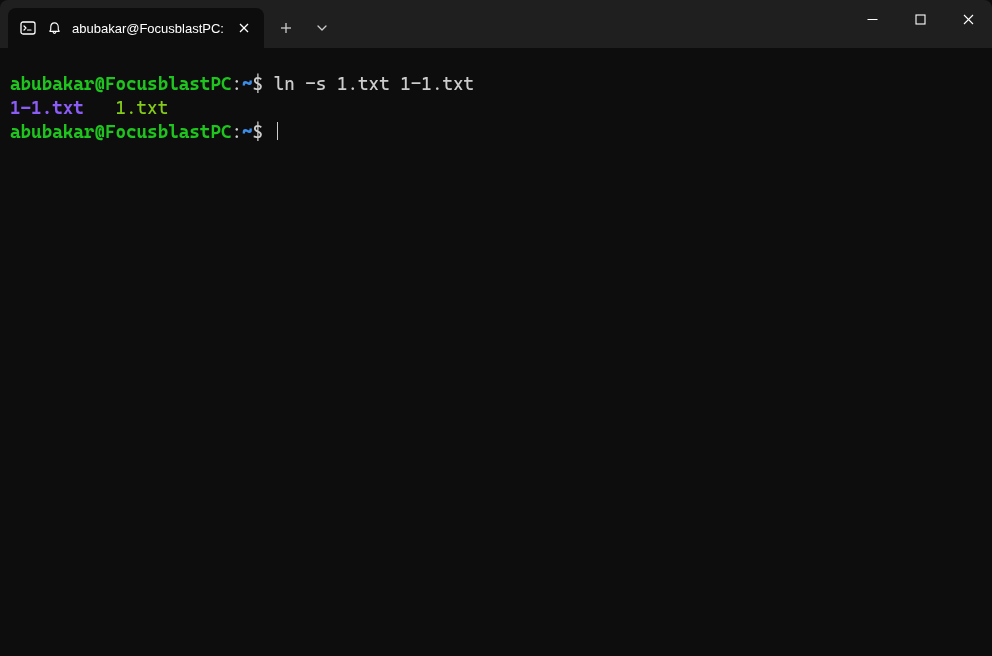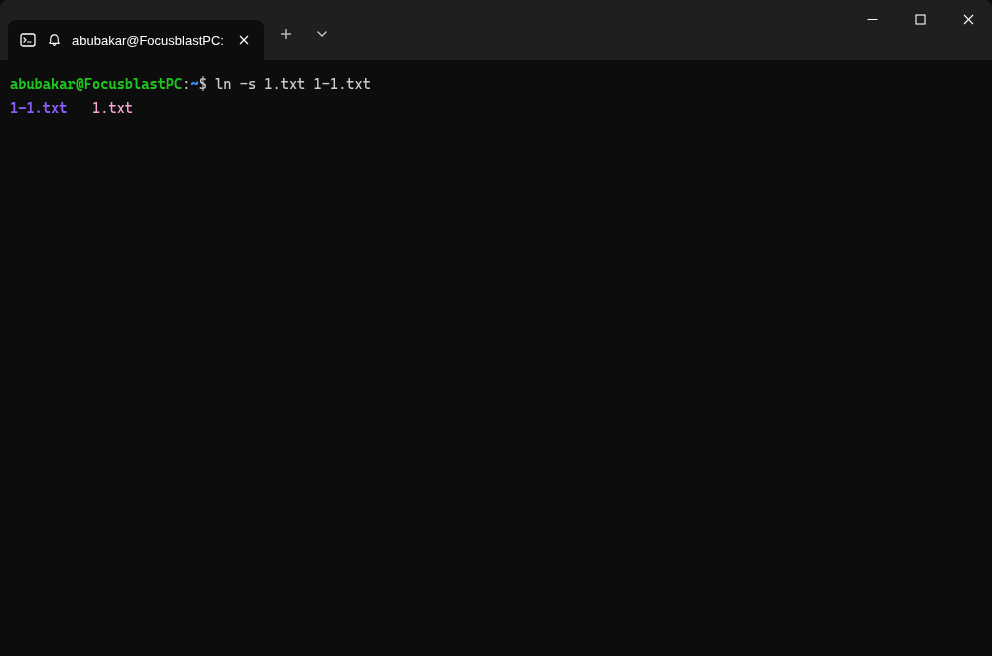--- a/index.html
+++ b/index.html
@@ -9,21 +9,21 @@
     }
     body {
       width: 992px;
       height: 656px;
       background: #0d0d0d;
       font-family: 'Cascadia Code', 'Consolas', monospace;
       overflow: hidden;
       border-radius: 8px;
     }
     .titlebar {
-      height: 60px;
+      height: 48px;
       background: #1f1f1f;
       display: flex;
       align-items: stretch;
       user-select: none;
     }
     .tab-area {
       display: flex;
       align-items: flex-end;
       padding-left: 8px;
       padding-top: 8px;
@@ -100,22 +100,22 @@
     .window-btn {
       width: 48px;
       height: 100%;
       display: flex;
       align-items: flex-start;
       padding-top: 14px;
       justify-content: center;
       color: #ffffff;
     }
     .terminal-body {
-      padding: 12px 10px;
-      font-size: 14px;
+      padding: 24px 10px;
+      font-size: 18px;
       line-height: 24px;
       font-weight: 500;
       letter-spacing: 0;
     }
     .terminal-line {
       white-space: pre;
       color: #cccccc;
     }
     .prompt-user {
       color: #1fc41f;
@@ -132,21 +132,21 @@
       color: #cccccc;
     }
     .cmd-text {
       color: #cccccc;
     }
     .ls-symlink {
       color: #8b5cf6;
       font-weight: bold;
     }
     .ls-file {
-      color: #f9a8d4;
+      color: #84cc16;
       margin-top: 24px;
     }
     .spacer-files {
       display: inline;
     }
     .cursor {
       display: inline-block;
       width: 1.5px;
       height: 18px;
       background: #cccccc;
@@ -214,13 +214,14 @@
         <line x1="1" y1="1" x2="10" y2="10" stroke="#ffffff" stroke-width="1.1"></line>
         <line x1="10" y1="1" x2="1" y2="10" stroke="#ffffff" stroke-width="1.1"></line>
       </svg>
     </div>
   </div>
 </div>
 
 <div class="terminal-body">
   <div class="terminal-line"><span class="prompt-user">abubakar@FocusblastPC</span><span class="prompt-colon">:</span><span class="prompt-path">~</span><span class="prompt-dollar">$</span> <span class="cmd-text">ln -s 1.txt 1-1.txt</span></div>
   <div class="terminal-line"><span class="ls-symlink">1-1.txt</span><span class="spacer-files">   </span><span class="ls-file">1.txt</span></div>
+  <div class="terminal-line"><span class="prompt-user">abubakar@FocusblastPC</span><span class="prompt-colon">:</span><span class="prompt-path">~</span><span class="prompt-dollar">$</span> <span class="cursor"></span></div>
 </div>
 
 </body></html>

